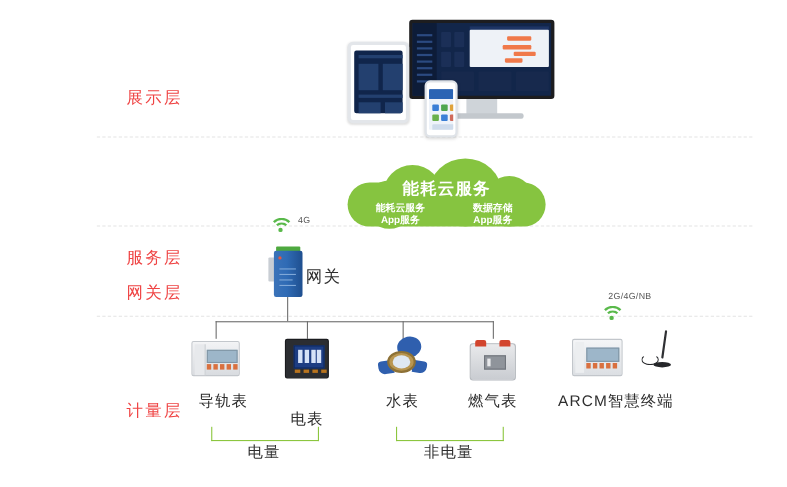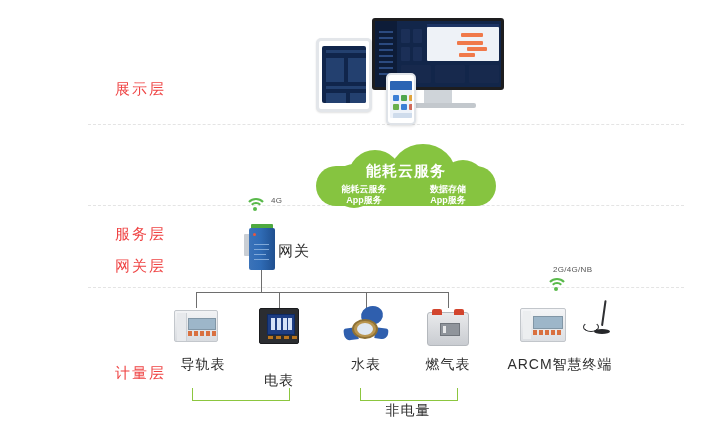--- a/index.html
+++ b/index.html
@@ -346,17 +346,18 @@
     </div>
   </div>
   <div class="ant">
     <div class="ant-rod"></div>
     <div class="ant-wire"></div>
     <div class="ant-base"></div>
   </div>
   <div class="dev-label" style="left:500px;top:356px;width:120px;">ARCM智慧终端</div>
 
   <div class="bracket" style="left:192px;top:388px;width:96px;"></div>
+  <div class="bracket-label" style="left:192px;top:402px;width:96px;">电量</div>
 
   <div class="bracket" style="left:360px;top:388px;width:96px;"></div>
   <div class="bracket-label" style="left:360px;top:402px;width:96px;">非电量</div>
 
 </div>
 
 </body></html>

